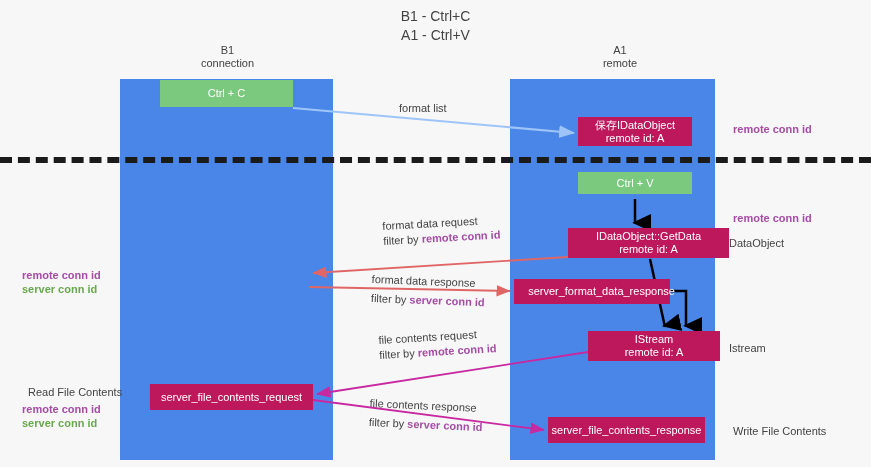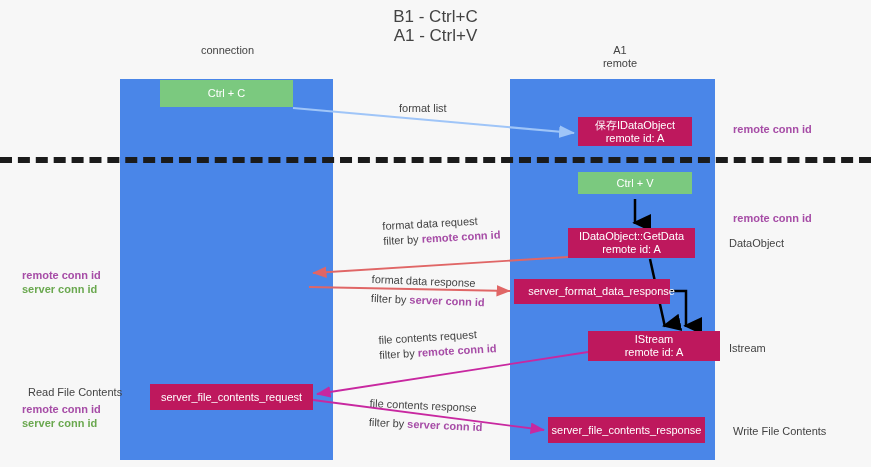--- a/index.html
+++ b/index.html
@@ -15,37 +15,37 @@
   #lane-b1{left:120px;top:79px;width:213px;height:381px;}
   #lane-a1{left:510px;top:79px;width:205px;height:381px;}
 
   
   .lane-head{position:absolute;text-align:center;font-size:11px;line-height:13px;color:#434343;}
   #head-b1{left:150px;top:44px;width:155px;}
   #head-a1{left:545px;top:44px;width:150px;}
 
   
   #title{position:absolute;left:0;top:7px;width:871px;text-align:center;
-         font-size:17px;line-height:19px;color:#434343;}
+         font-size:14px;line-height:19px;color:#434343;}
 
   
   #divider{position:absolute;left:0px;top:157px;width:871px;height:0;
            border-top:6px dashed #1b1b1b;}
 
   
   .box{position:absolute;box-sizing:border-box;display:flex;align-items:center;
        justify-content:center;text-align:center;color:#ffffff;font-size:11px;
        line-height:13px;padding:2px 4px;}
   .green{background:#7bc97f;}
   .orange{background:#be185d;}
 
   #box-ctrlc{left:160px;top:80px;width:133px;height:27px;}
   #box-idata-save{left:578px;top:117px;width:114px;height:29px;}
   #box-ctrlv{left:578px;top:172px;width:114px;height:22px;}
-  #box-getdata{left:568px;top:228px;width:127px;height:30px;}
+  #box-getdata{left:568px;top:228px;width:161px;height:30px;}
   #box-fmt-req{left:152px;top:268px;width:157px;height:26px;}
   #box-fmt-resp{left:514px;top:279px;width:156px;height:25px;padding-left:23px;}
   #box-istream{left:588px;top:331px;width:132px;height:30px;}
   #box-file-req{left:150px;top:384px;width:163px;height:26px;}
   #box-file-resp{left:548px;top:417px;width:157px;height:26px;}
 
   
   .side{position:absolute;font-size:11px;line-height:14px;font-weight:bold;}
   .purple{color:#a64ca6;}
   .green-t{color:#6aa84f;}
@@ -79,20 +79,21 @@
 
   <div id="title">
     <div>B1 - Ctrl+C</div>
     <div>A1 - Ctrl+V</div>
   </div>
 
   <div class="lane" id="lane-b1"></div>
   <div class="lane" id="lane-a1"></div>
 
   <div class="lane-head" id="head-b1">
+    <div>B1</div>
     <div>connection</div>
   </div>
   <div class="lane-head" id="head-a1">
     <div>A1</div>
     <div>remote</div>
   </div>
 
   <svg id="wires">
     <defs>
       <marker id="ar-blue" markerWidth="9" markerHeight="9" refX="7.5" refY="3.2" orient="auto">

